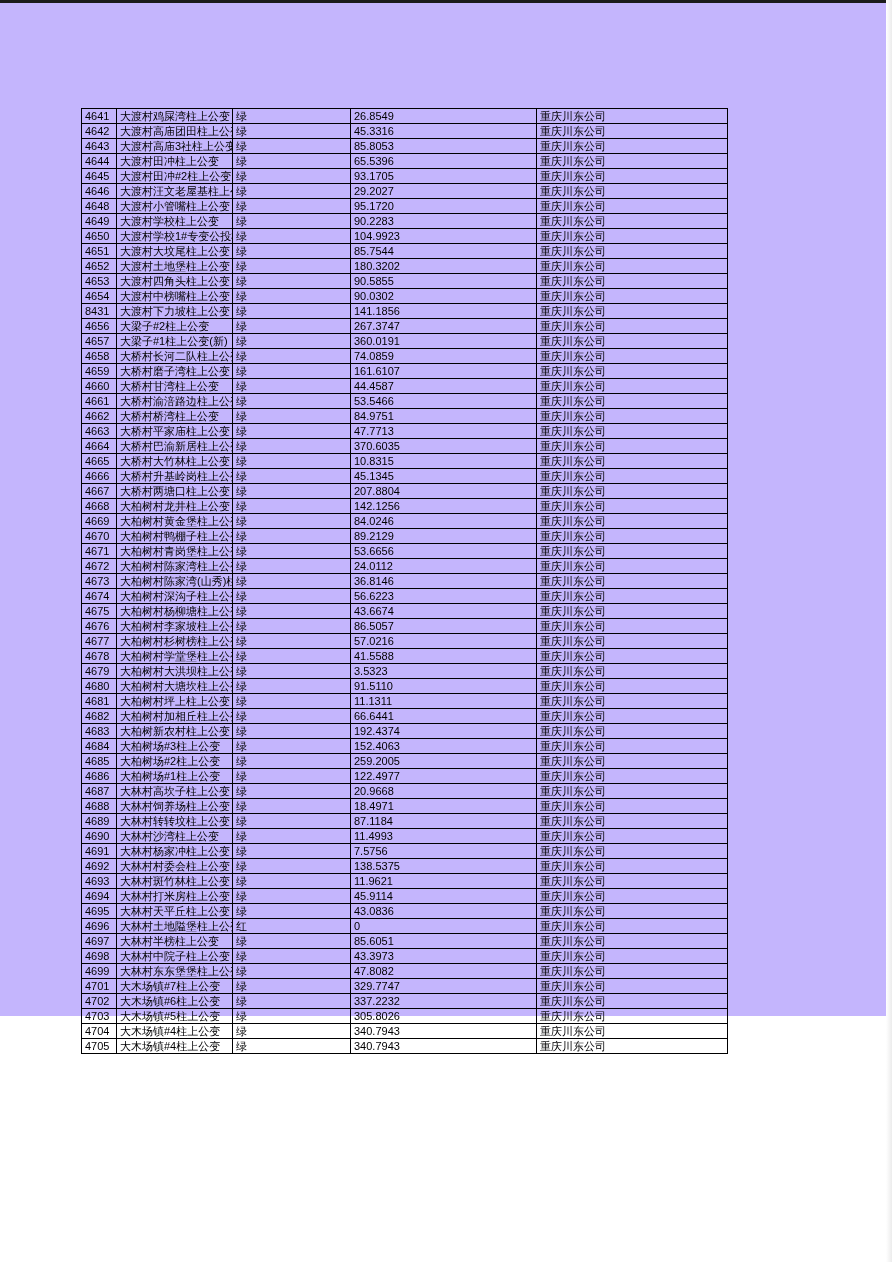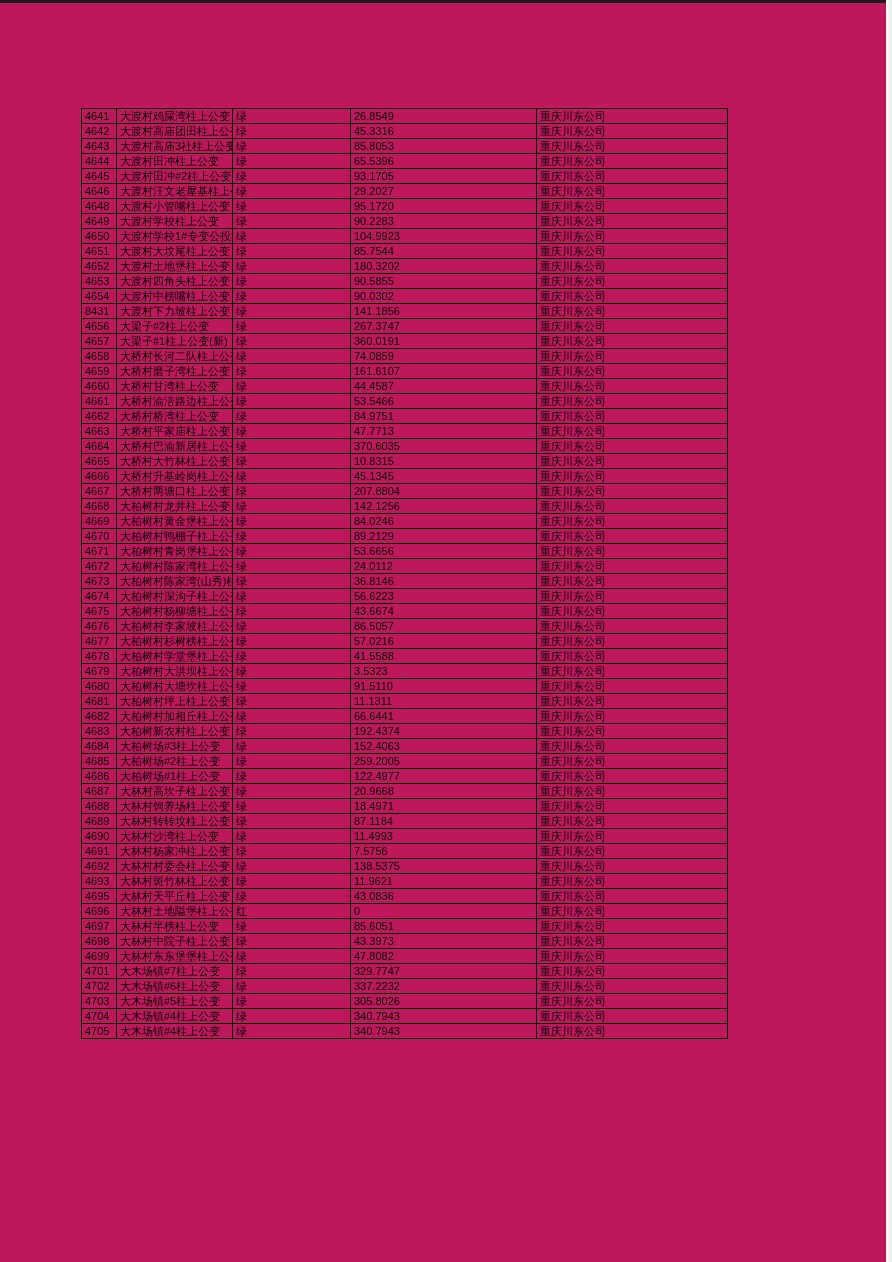--- a/index.html
+++ b/index.html
@@ -4,22 +4,22 @@
 <style>
   * { margin: 0; padding: 0; box-sizing: border-box; }
   html, body {
     width: 892px; height: 1262px;
     background: #ffffff;
     font-family: "Liberation Sans", "DejaVu Sans", sans-serif;
     overflow: hidden;
   }
   .page {
     position: relative;
-    width: 892px; height: 1262px;
-    background: #be185d;
+    width: 892px; height: 1016px;
+    background: #c4b5fd;
   }
   .top-strip {
     position: absolute;
     left: 0; top: 0;
     width: 887px; height: 3px;
     background: #1b1b1b;
   }
   .right-edge {
     position: absolute;
     top: 0; right: 0;
@@ -424,20 +424,27 @@
           <td>重庆川东公司</td>
         </tr>
         <tr>
           <td>4693</td>
           <td>大林村斑竹林柱上公变</td>
           <td>绿</td>
           <td>11.9621</td>
           <td>重庆川东公司</td>
         </tr>
         <tr>
+          <td>4694</td>
+          <td>大林村打米房柱上公变</td>
+          <td>绿</td>
+          <td>45.9114</td>
+          <td>重庆川东公司</td>
+        </tr>
+        <tr>
           <td>4695</td>
           <td>大林村天平丘柱上公变</td>
           <td>绿</td>
           <td>43.0836</td>
           <td>重庆川东公司</td>
         </tr>
         <tr>
           <td>4696</td>
           <td>大林村土地隘堡柱上公变</td>
           <td>红</td>

